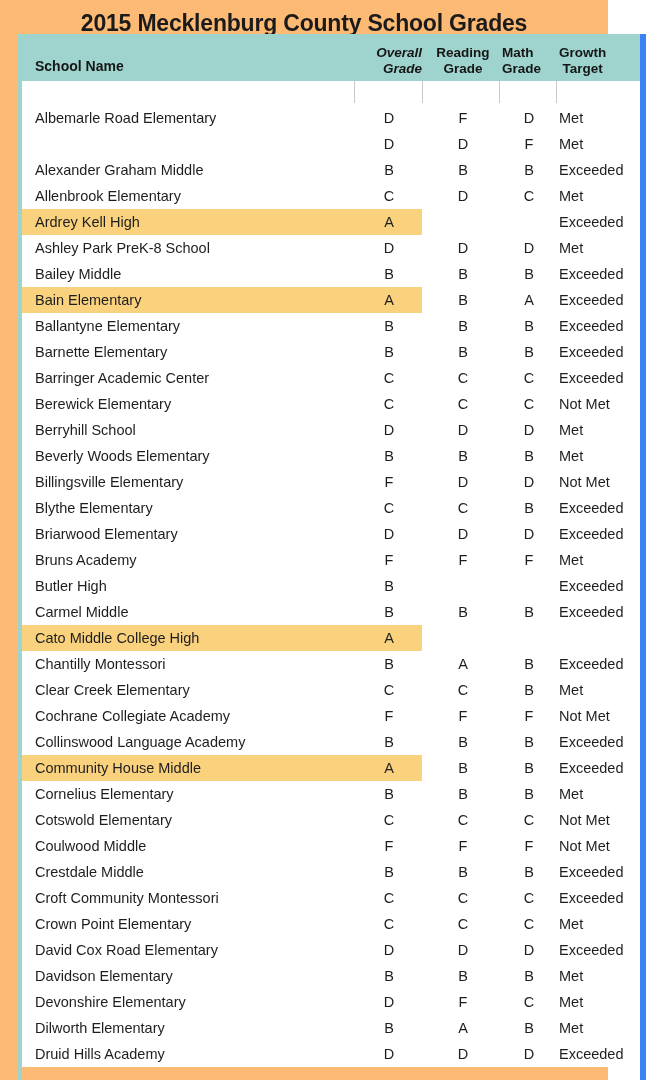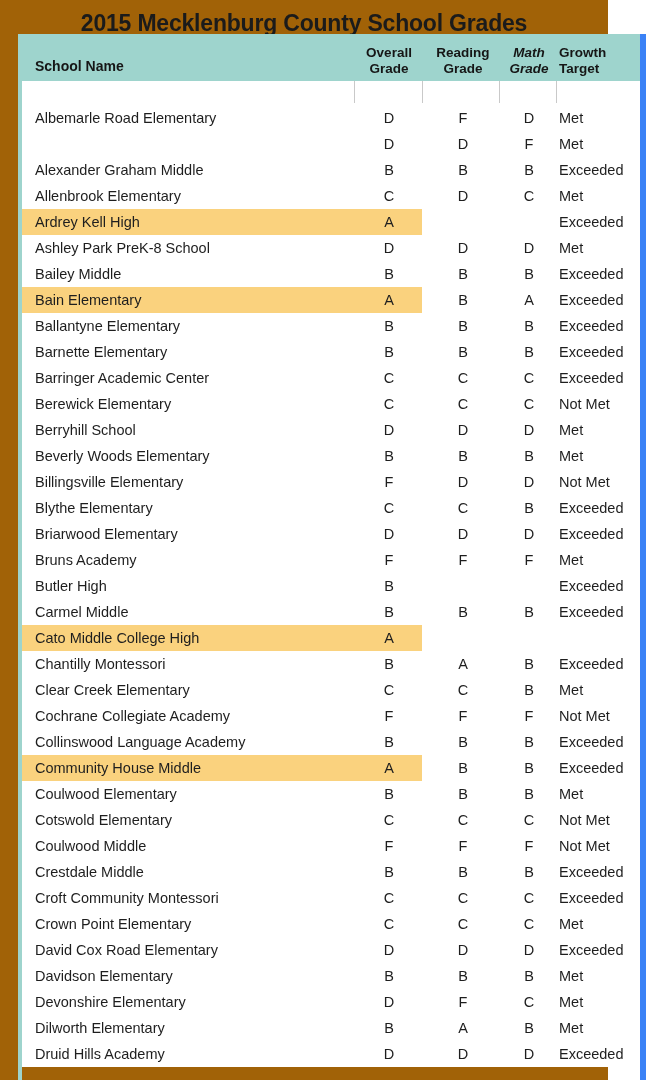--- a/index.html
+++ b/index.html
@@ -11,21 +11,21 @@
     width: 664px;
     height: 1080px;
     overflow: hidden;
     font-family: "Liberation Sans", sans-serif;
     -webkit-font-smoothing: antialiased;
   }
   .page {
     position: relative;
     width: 608px;
     height: 1080px;
-    background: #a16207;
+    background: #fdba74;
     box-sizing: border-box;
   }
   .title {
     text-align: center;
     font-size: 23px;
     font-weight: bold;
     color: #1b1b1b;
     letter-spacing: -0.2px;
     padding-top: 9px;
     padding-bottom: 0;
@@ -63,39 +63,39 @@
   }
   .h-school {
     left: 13px;
     bottom: 7px;
     font-size: 14px;
   }
   .h-overall {
     left: 334px;
     width: 66px;
     bottom: 5px;
-    text-align: center;
+    text-align: right;
+    font-style: italic;
   }
   .h-reading {
     left: 404px;
     width: 74px;
     bottom: 5px;
     text-align: center;
   }
   .h-math {
     left: 480px;
     width: 54px;
     bottom: 5px;
-    text-align: center;
-    font-style: italic;
+    text-align: left;
   }
   .h-growth {
     left: 537px;
     bottom: 5px;
-    text-align: left;
+    text-align: center;
   }
   .divider-zone {
     position: relative;
     height: 24px;
     background: #ffffff;
   }
   .vline {
     position: absolute;
     top: 0;
     width: 1px;
@@ -367,21 +367,21 @@
         </div>
         <div class="row">
           <div class="hl"></div>
           <div class="cell c-name">Community House Middle</div>
           <div class="cell c-overall">A</div>
           <div class="cell c-reading">B</div>
           <div class="cell c-math">B</div>
           <div class="cell c-growth">Exceeded</div>
         </div>
         <div class="row">
-          <div class="cell c-name">Coulwood Elementary</div>
+          <div class="cell c-name">Cornelius Elementary</div>
           <div class="cell c-overall">B</div>
           <div class="cell c-reading">B</div>
           <div class="cell c-math">B</div>
           <div class="cell c-growth">Met</div>
         </div>
         <div class="row">
           <div class="cell c-name">Cotswold Elementary</div>
           <div class="cell c-overall">C</div>
           <div class="cell c-reading">C</div>
           <div class="cell c-math">C</div>

